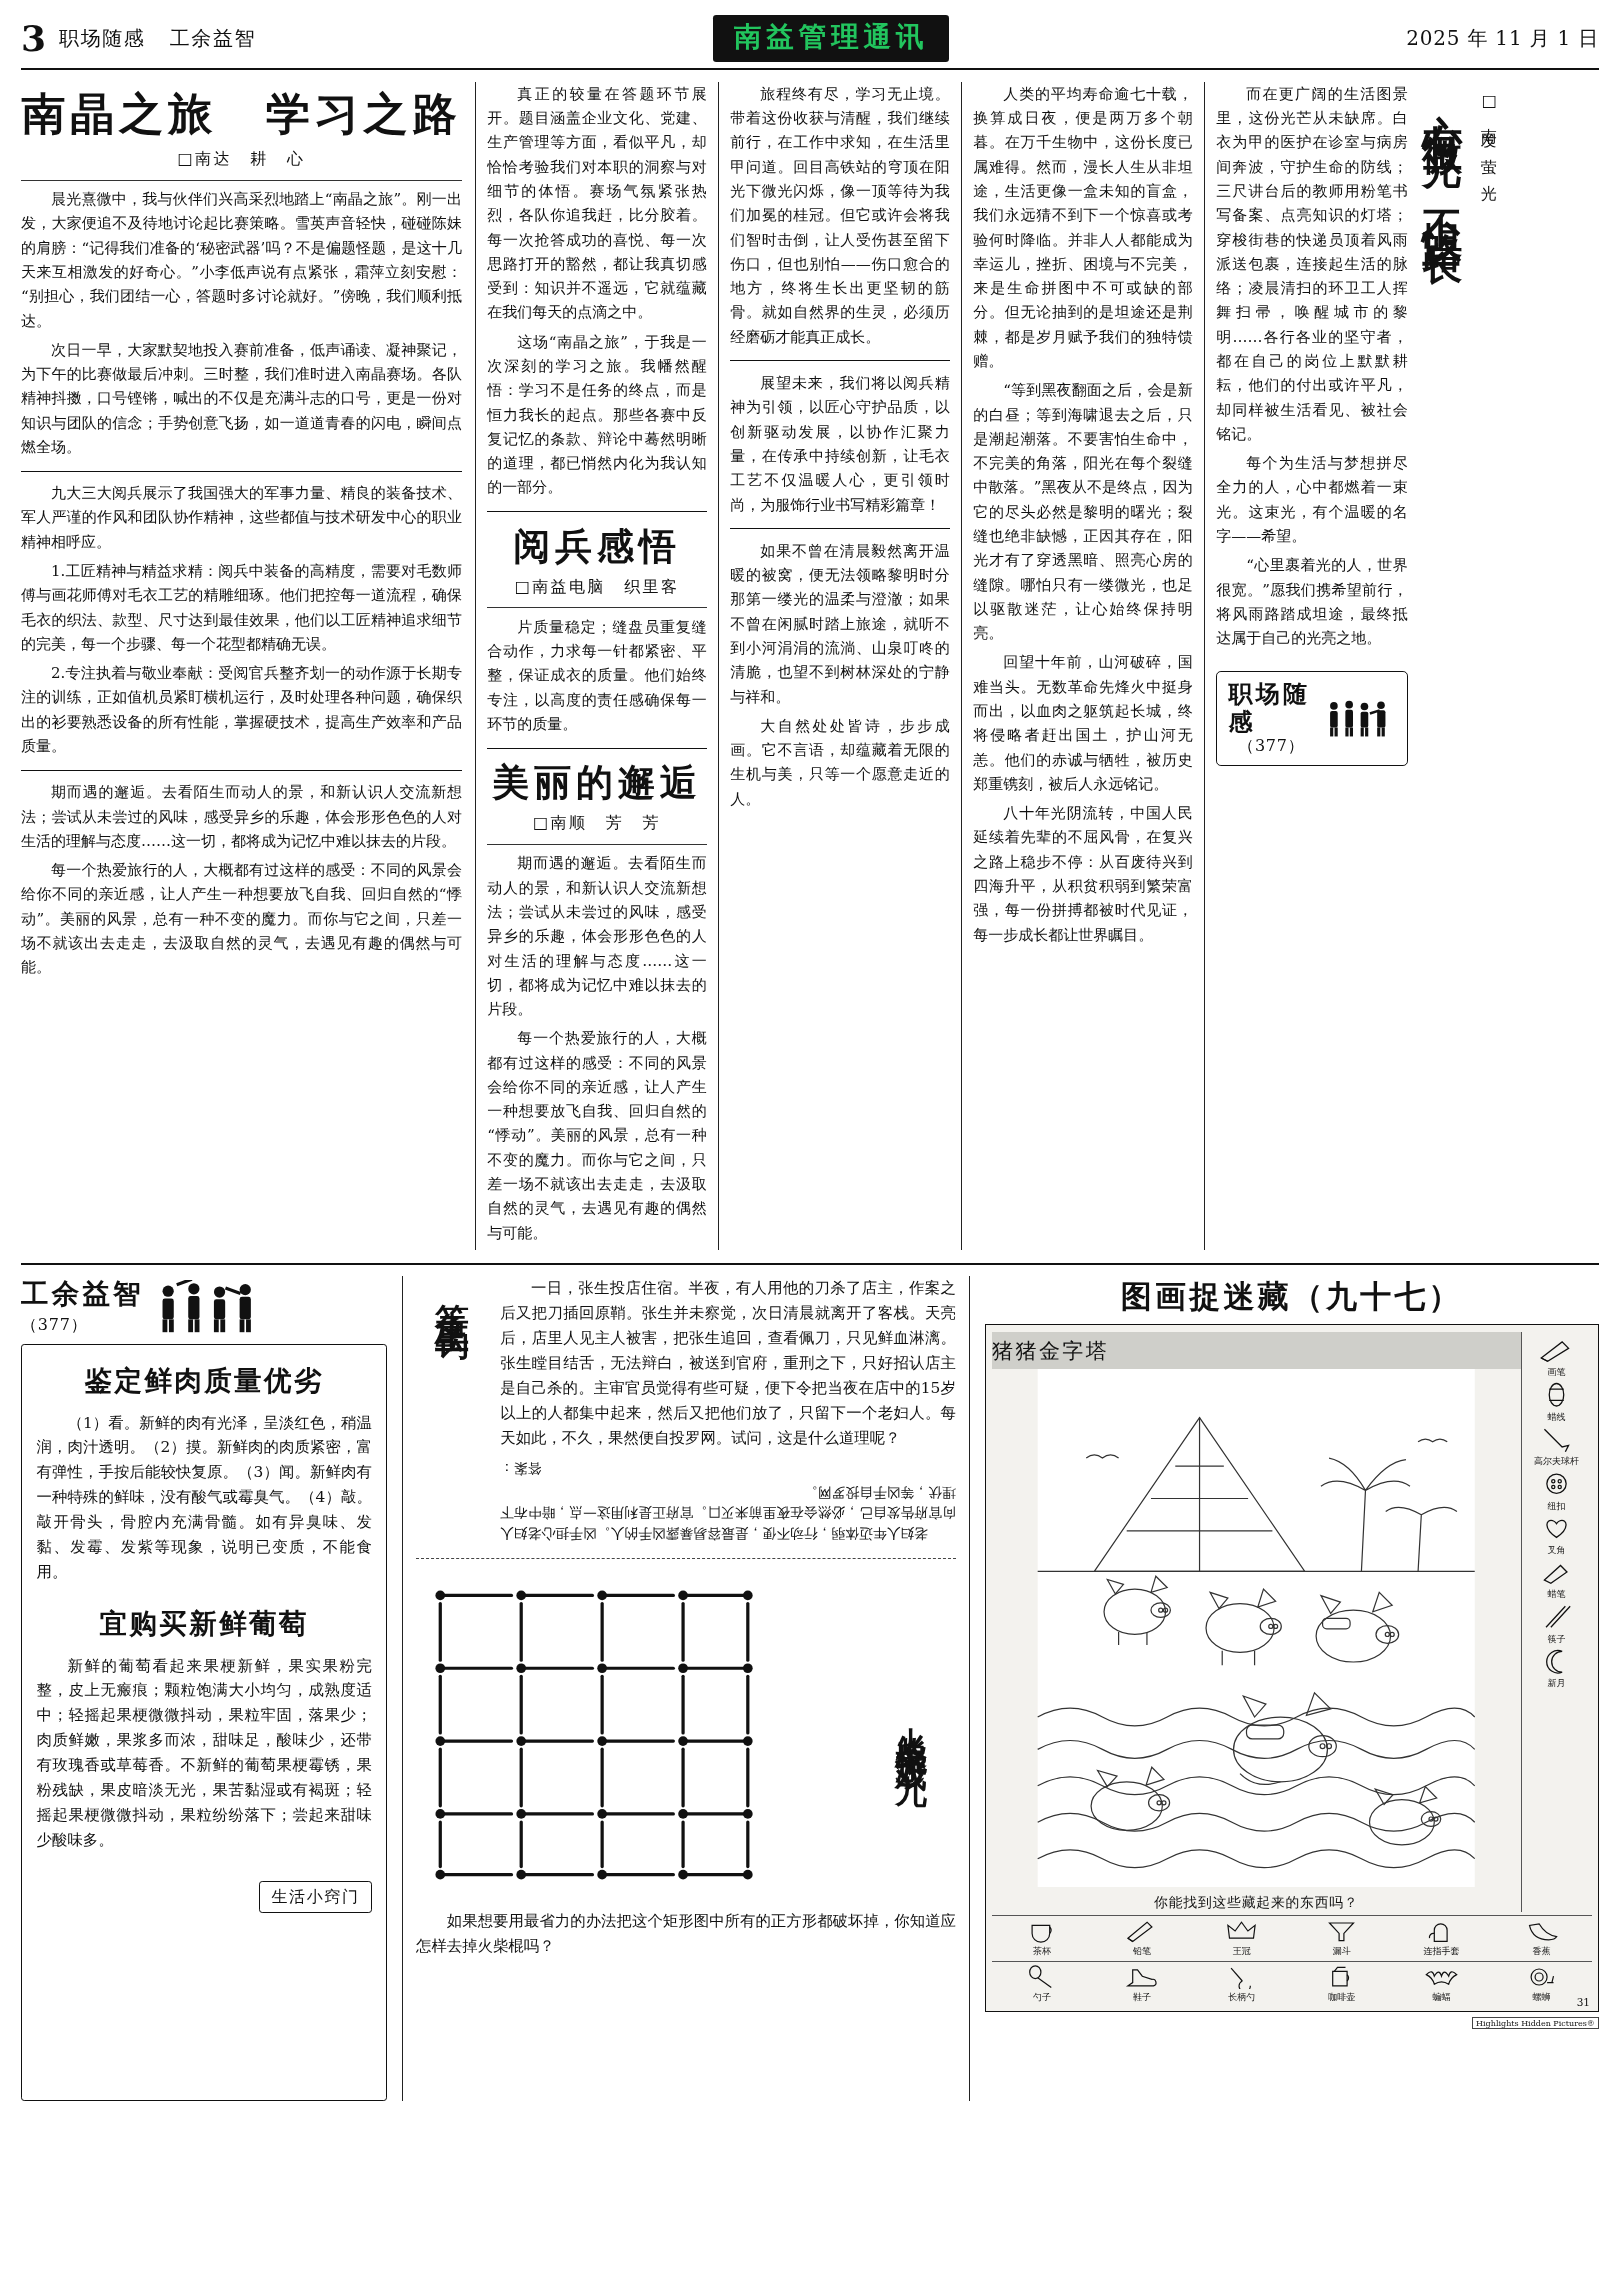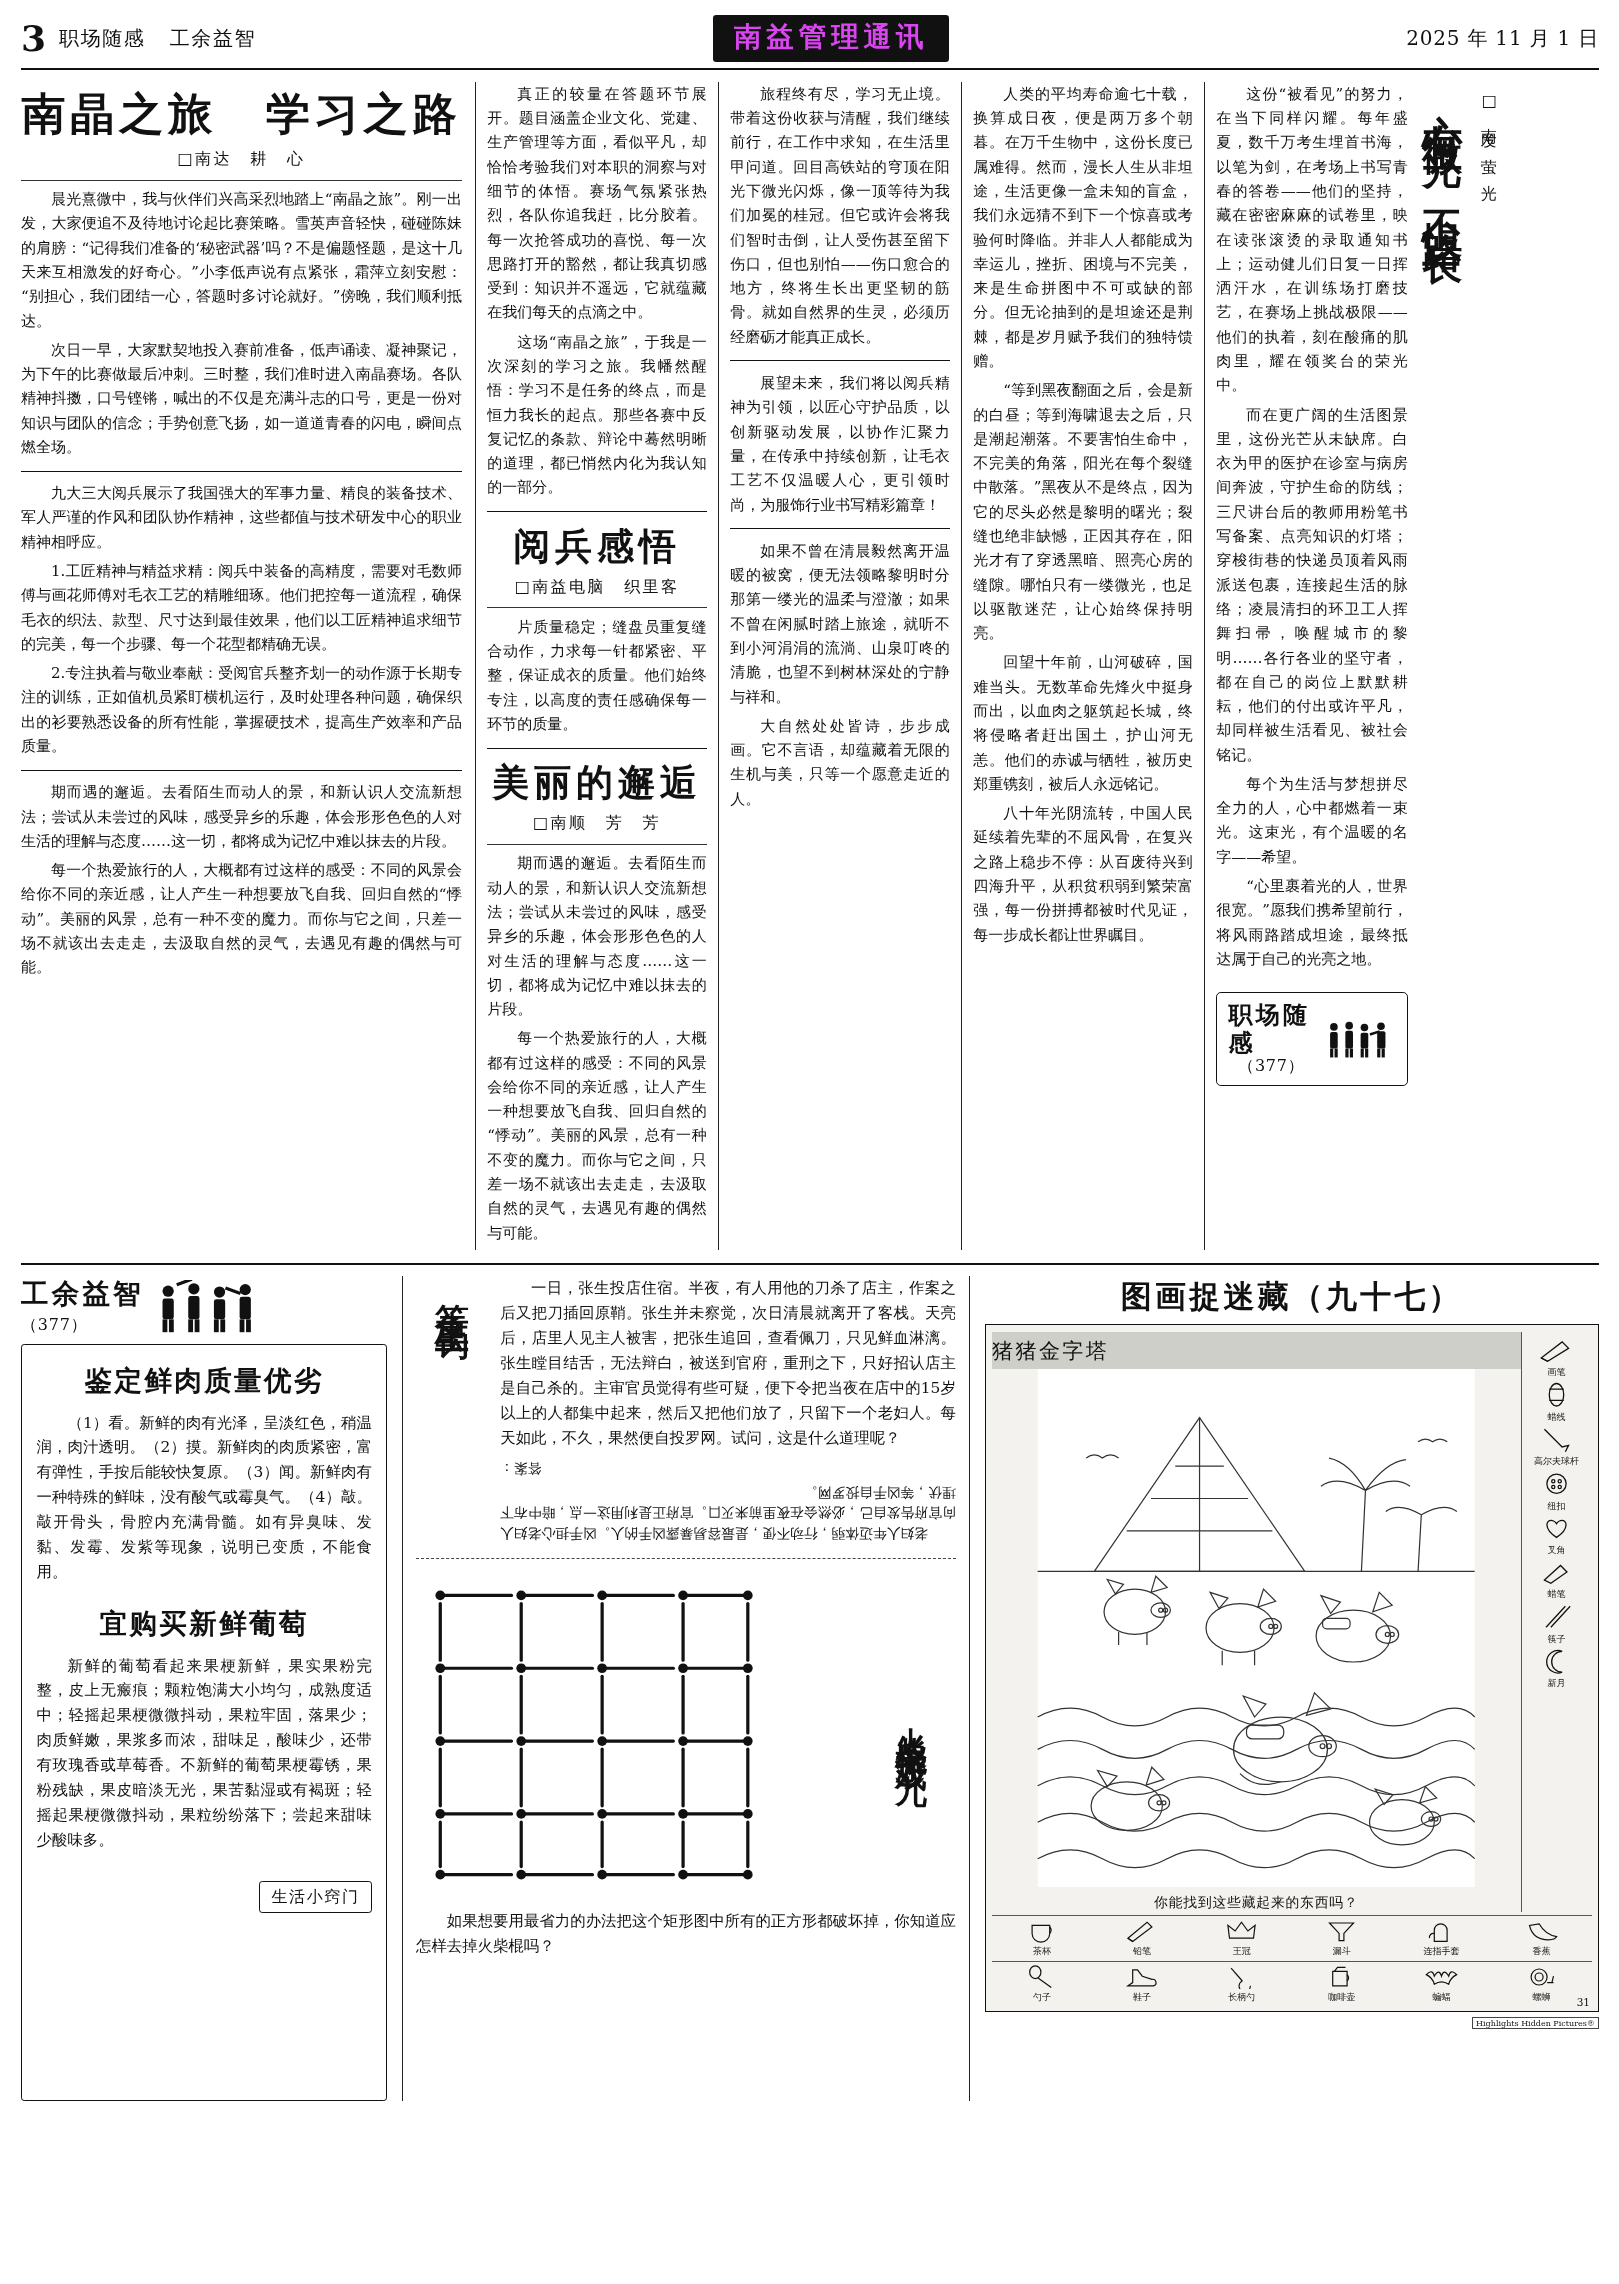--- a/index.html
+++ b/index.html
@@ -27,21 +27,21 @@
     margin-bottom:11.3px;
   }
   .mast-left{display:flex;align-items:center;gap:13px;}
   .pagenum{
     font-size:36px;font-weight:bold;line-height:1;
     font-family:"DejaVu Serif",serif;
   }
   .mast-sec{font-size:20px;letter-spacing:1.6px;}
   .mast-sec2{font-size:20px;letter-spacing:1.6px;margin-left:11.3px;}
   .mast-title{
-    background:#111;color:#d946ef;
+    background:#111;color:#22c55e;
     font-size:27.5px;letter-spacing:4.9px;
     padding:4.9px 21px 6.5px 21px;
     font-weight:bold;
     border-radius:3.2px;
   }
   .mast-date{font-size:20px;letter-spacing:0.8px;}
 
   
   .top-area{display:flex;gap:0;}
   .col{box-sizing:border-box;}
@@ -218,21 +218,20 @@
 
     <div class="col vrule" style="width:243px;padding:0 11.3px;">
       <p class="cjk">人类的平均寿命逾七十载，换算成日夜，便是两万多个朝暮。在万千生物中，这份长度已属难得。然而，漫长人生从非坦途，生活更像一盒未知的盲盒，我们永远猜不到下一个惊喜或考验何时降临。并非人人都能成为幸运儿，挫折、困境与不完美，来是生命拼图中不可或缺的部分。但无论抽到的是坦途还是荆棘，都是岁月赋予我们的独特馈赠。</p>
       <p class="cjk">“等到黑夜翻面之后，会是新的白昼；等到海啸退去之后，只是潮起潮落。不要害怕生命中，不完美的角落，阳光在每个裂缝中散落。”黑夜从不是终点，因为它的尽头必然是黎明的曙光；裂缝也绝非缺憾，正因其存在，阳光才有了穿透黑暗、照亮心房的缝隙。哪怕只有一缕微光，也足以驱散迷茫，让心始终保持明亮。</p>
       <p class="cjk">回望十年前，山河破碎，国难当头。无数革命先烽火中挺身而出，以血肉之躯筑起长城，终将侵略者赶出国土，护山河无恙。他们的赤诚与牺牲，被历史郑重镌刻，被后人永远铭记。</p>
       <p class="cjk">八十年光阴流转，中国人民延续着先辈的不屈风骨，在复兴之路上稳步不停：从百废待兴到四海升平，从积贫积弱到繁荣富强，每一份拼搏都被时代见证，每一步成长都让世界瞩目。</p>
     </div>
 
     <div class="col vrule" style="width:292px;padding:0 0 0 11.3px;display:flex;">
       <div style="flex:1;padding-right:8px;">
-        <p class="cjk">这份“被看见”的努力，在当下同样闪耀。每年盛夏，数千万考生埋首书海，以笔为剑，在考场上书写青春的答卷——他们的坚持，藏在密密麻麻的试卷里，映在读张滚烫的录取通知书上；运动健儿们日复一日挥洒汗水，在训练场打磨技艺，在赛场上挑战极限——他们的执着，刻在酸痛的肌肉里，耀在领奖台的荣光中。</p>
         <p class="cjk">而在更广阔的生活图景里，这份光芒从未缺席。白衣为甲的医护在诊室与病房间奔波，守护生命的防线；三尺讲台后的教师用粉笔书写备案、点亮知识的灯塔；穿梭街巷的快递员顶着风雨派送包裹，连接起生活的脉络；凌晨清扫的环卫工人挥舞扫帚，唤醒城市的黎明……各行各业的坚守者，都在自己的岗位上默默耕耘，他们的付出或许平凡，却同样被生活看见、被社会铭记。</p>
         <p class="cjk">每个为生活与梦想拼尽全力的人，心中都燃着一束光。这束光，有个温暖的名字——希望。</p>
         <p class="cjk">“心里裹着光的人，世界很宽。”愿我们携希望前行，将风雨路踏成坦途，最终抵达属于自己的光亮之地。</p>
 
         <div class="badge" style="margin-top:21px;justify-content:center;">
           <div>
             <div class="badge-text">职场随感</div>
             <div class="badge-sub">（377）</div>
           </div>
           <svg width="89" height="50" viewBox="0 0 110 62">

